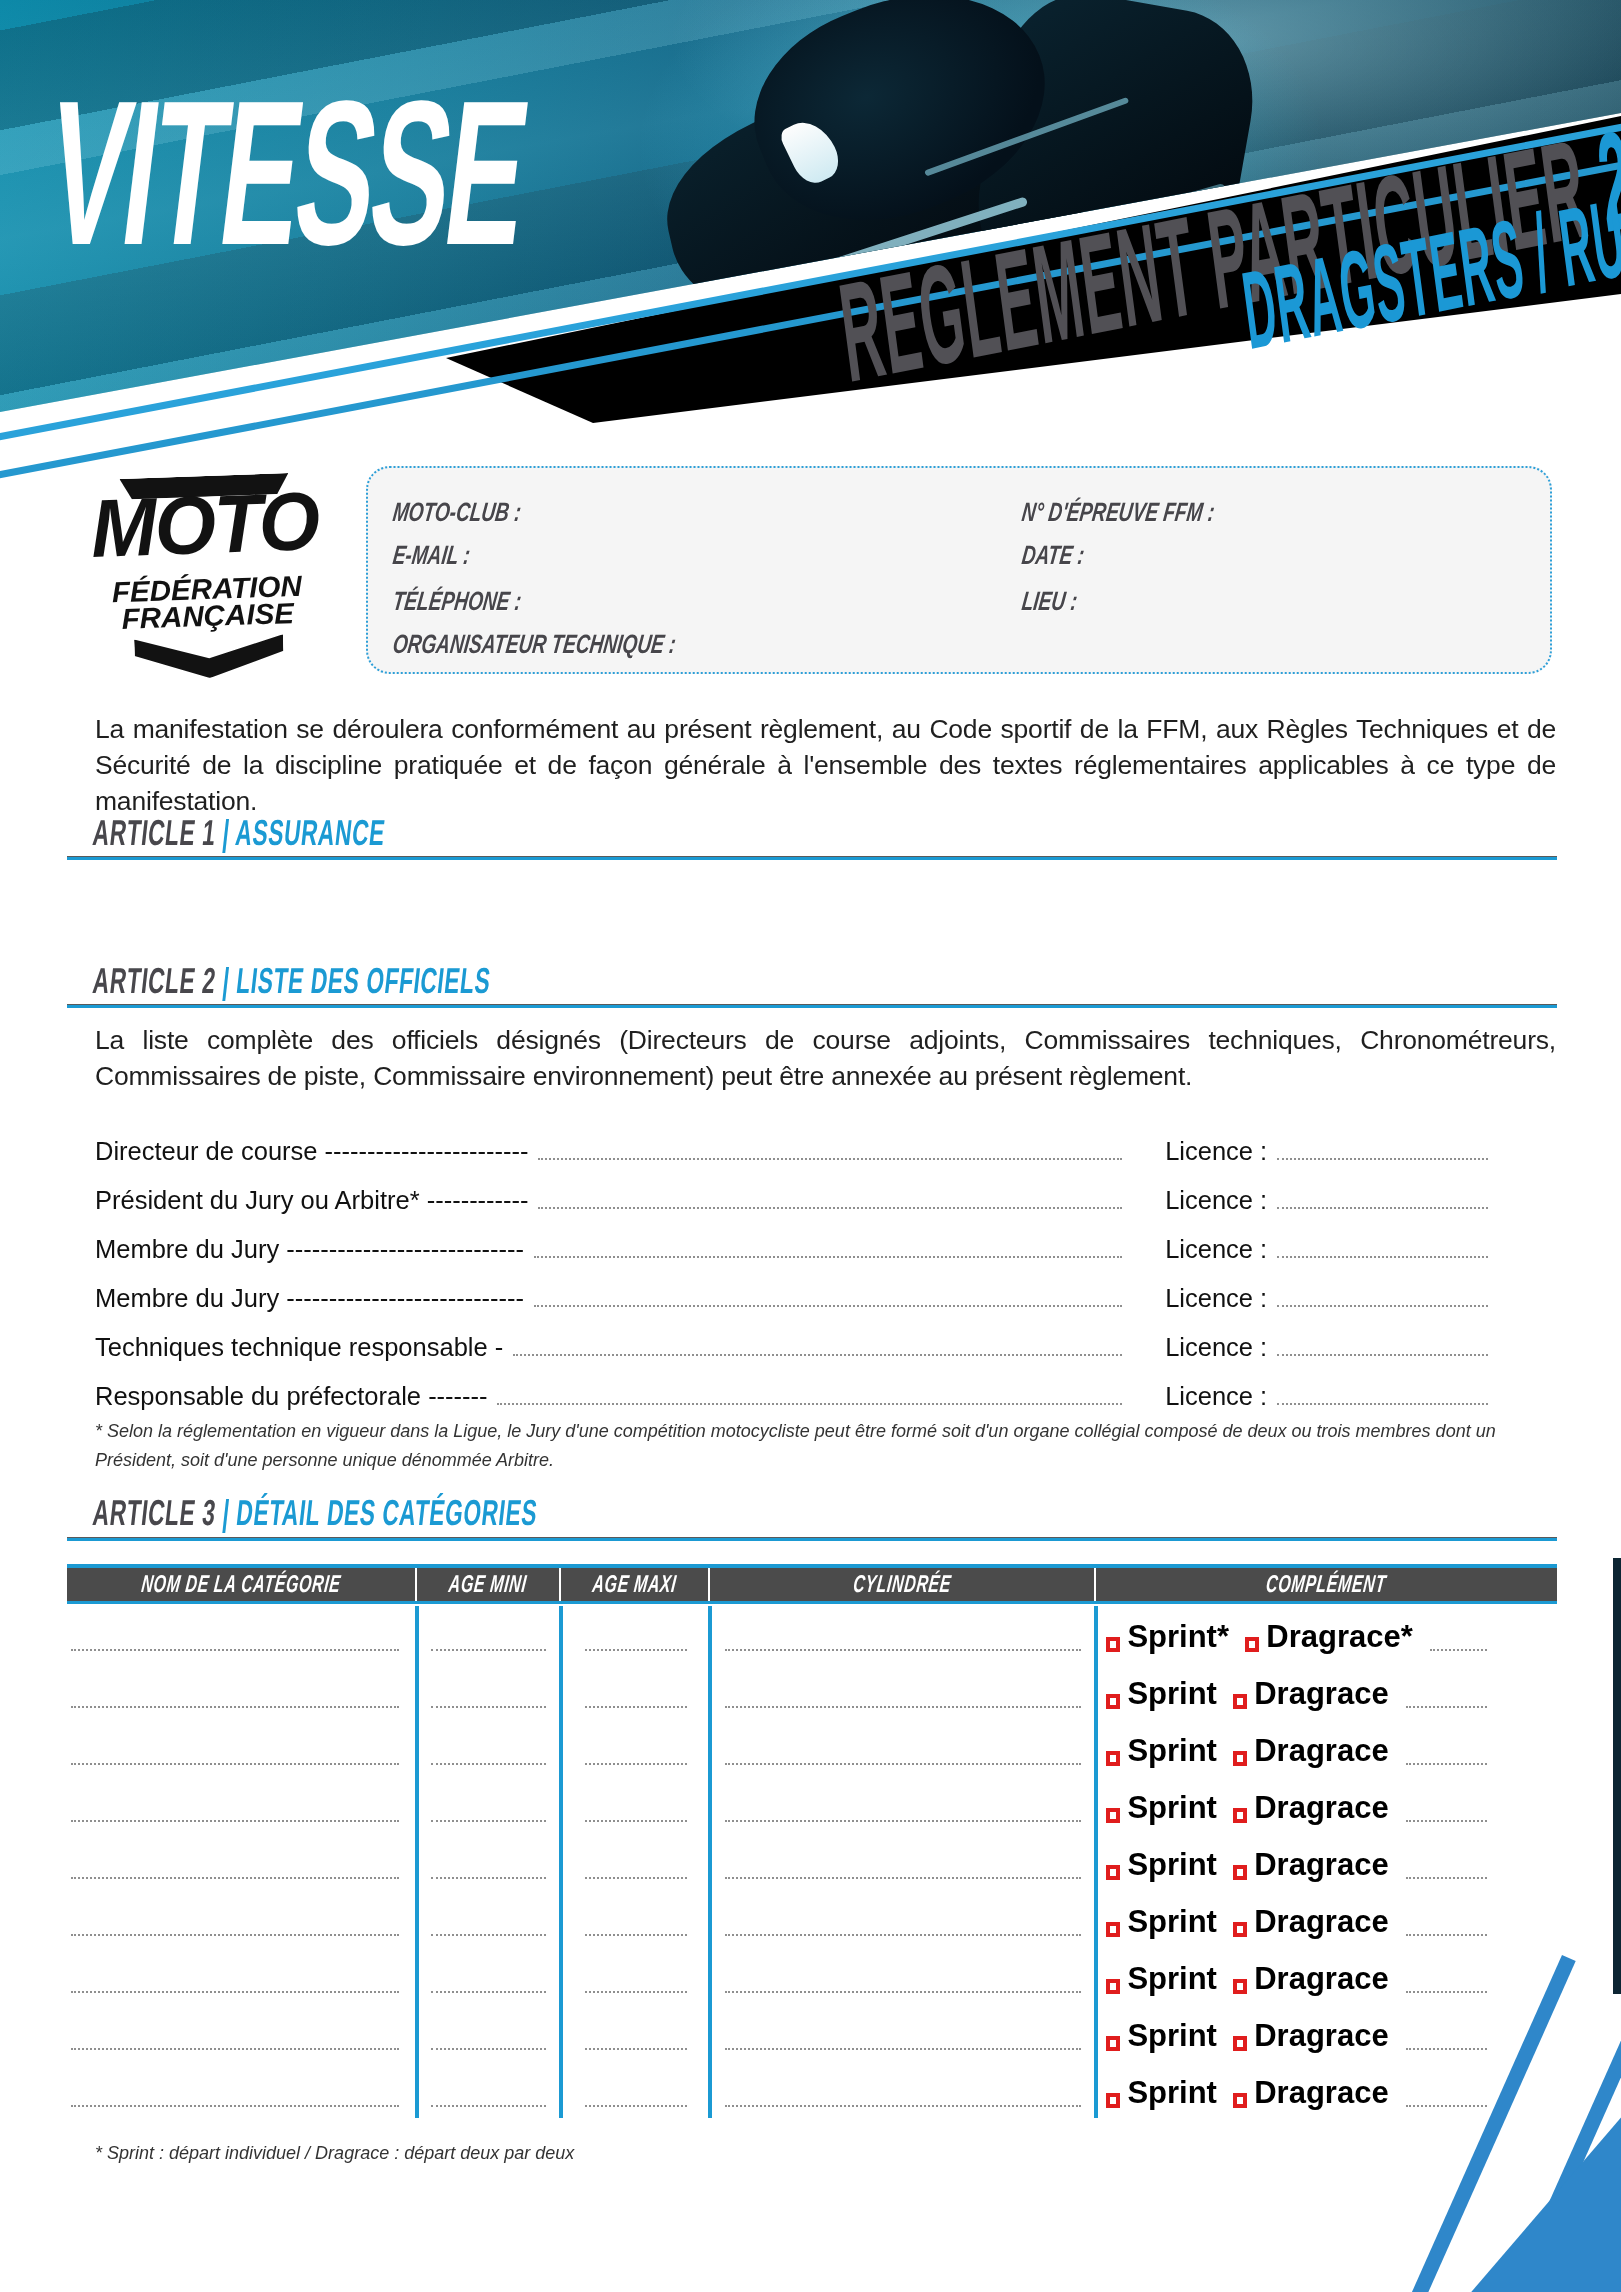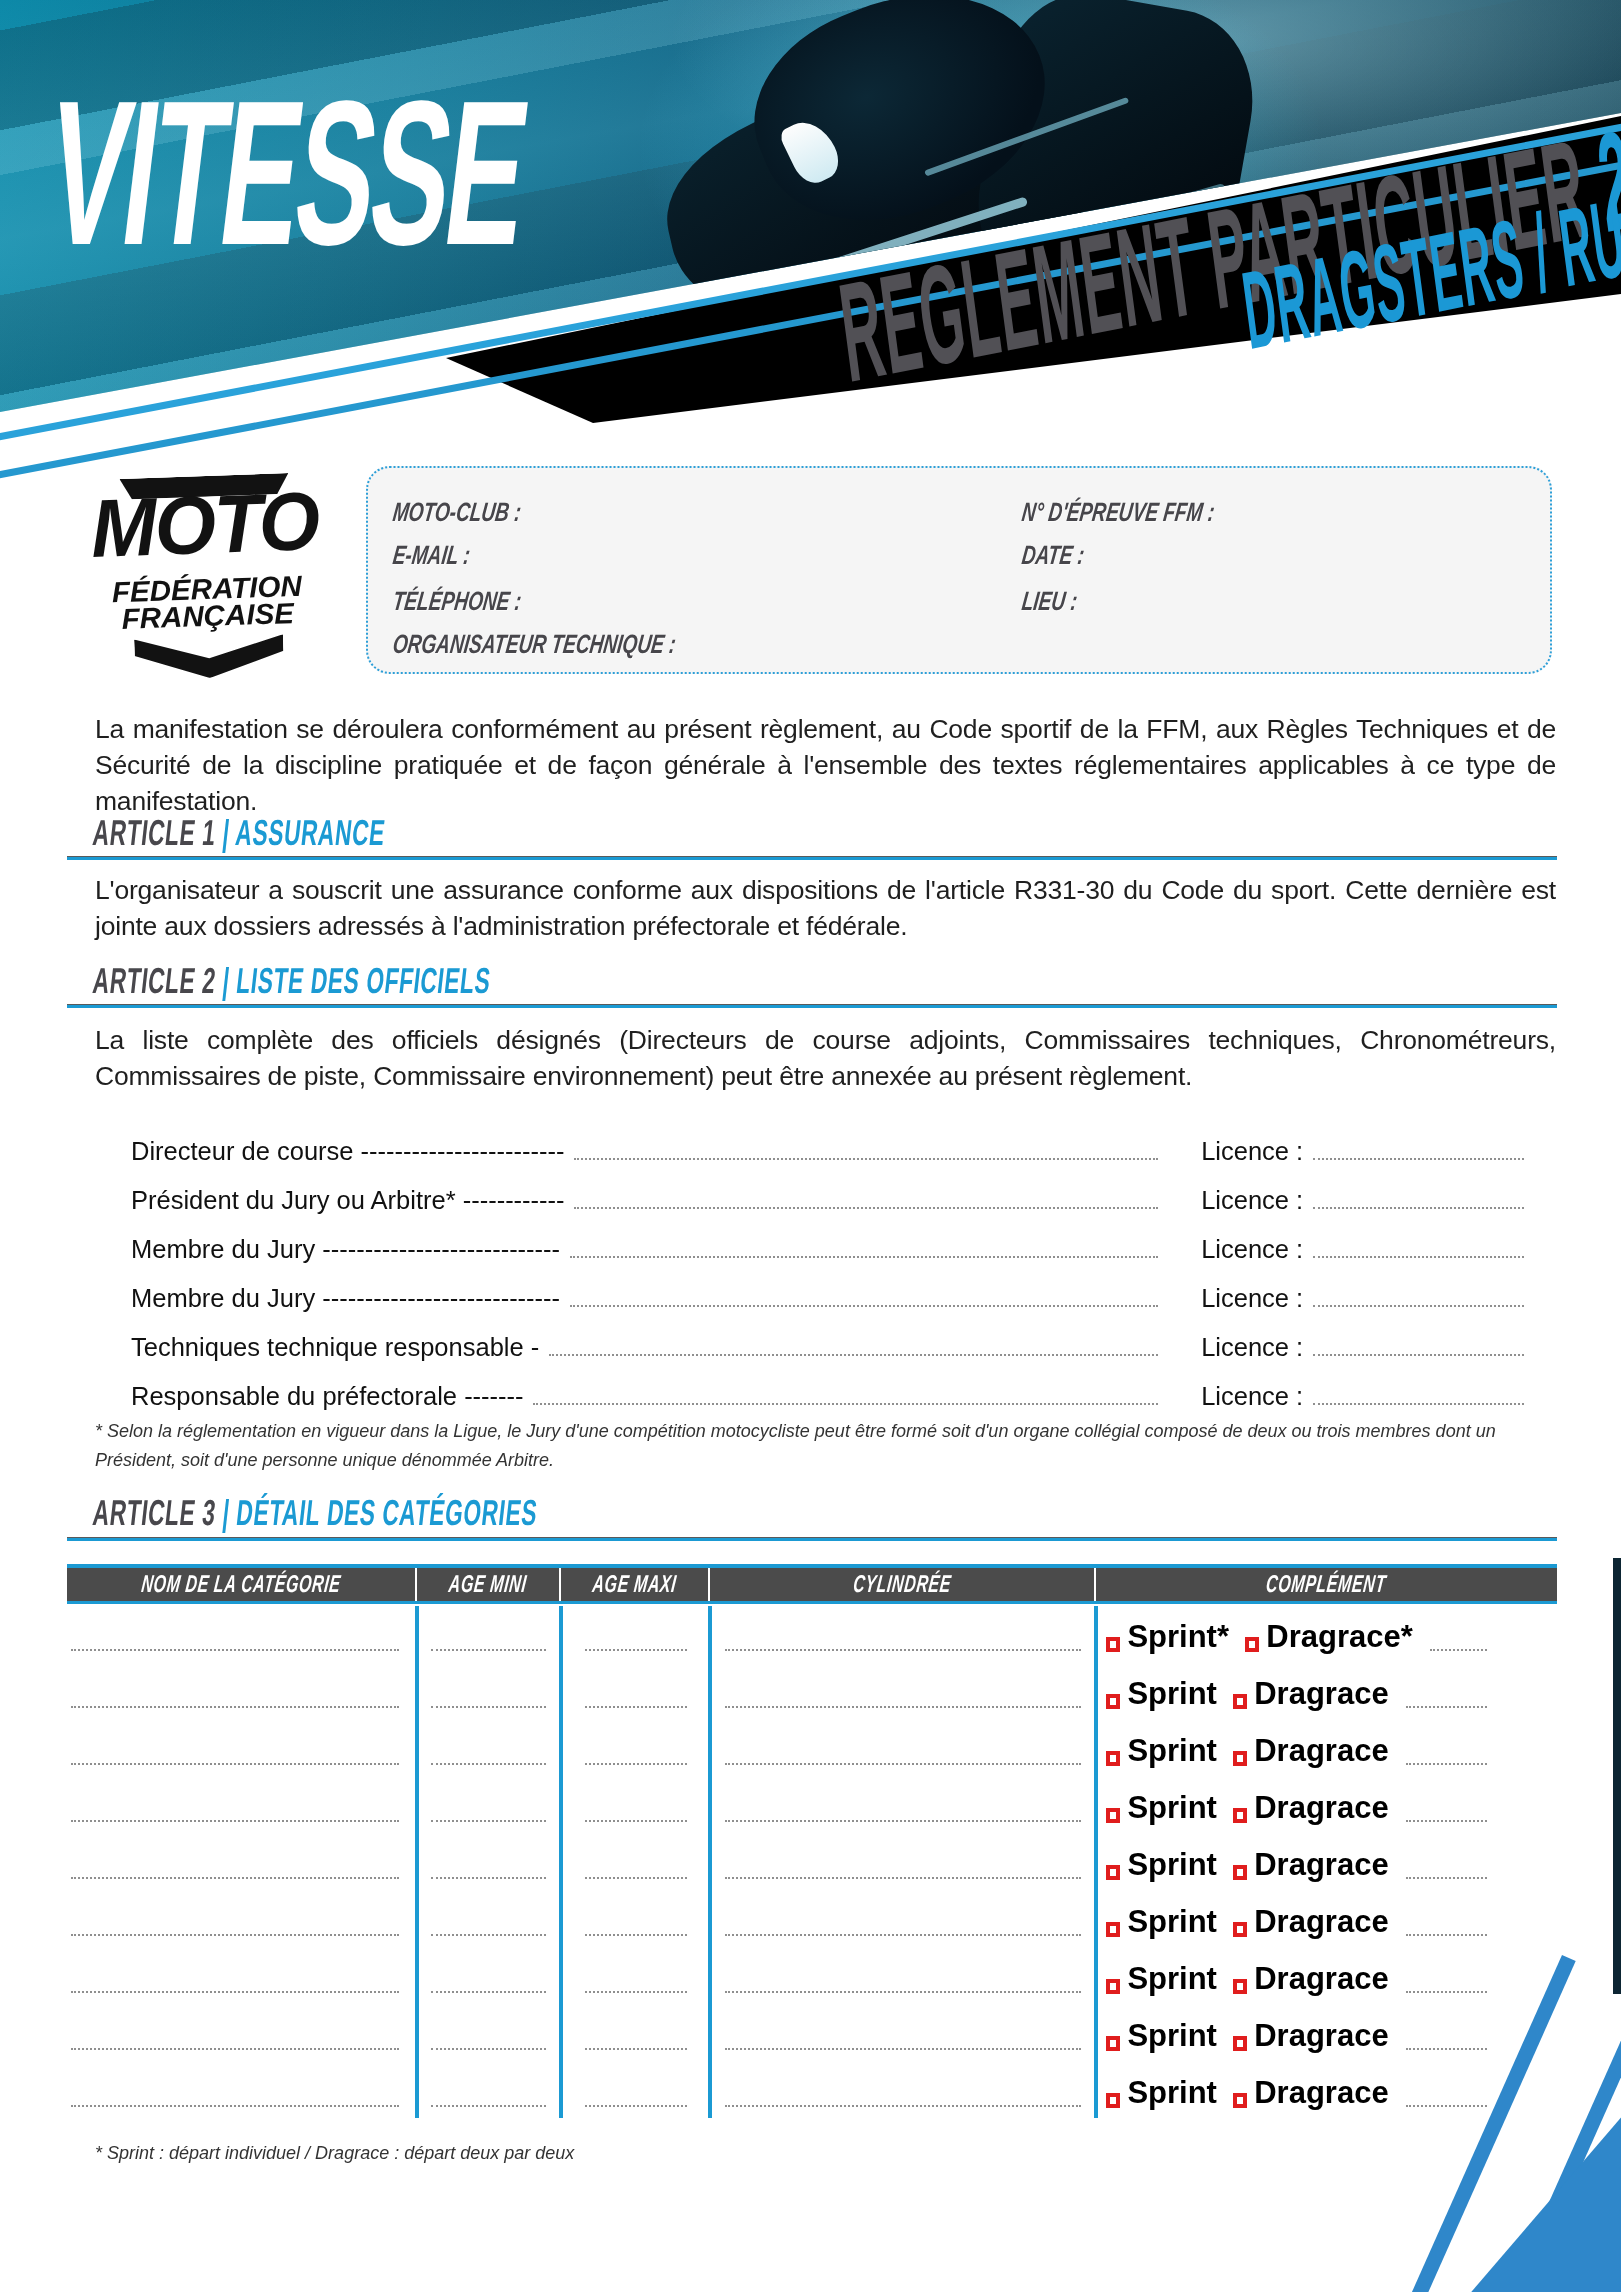--- a/index.html
+++ b/index.html
@@ -104,21 +104,21 @@
   
   .para { position:absolute; left:95px; width:1461px; font-size:26.5px; line-height:36px;
     text-align:justify; color:#1f1f1f; letter-spacing:-0.2px; }
   .art-head { position:absolute; left:95px; white-space:nowrap; }
   .art-head .inner { display:inline-block; transform:scaleX(.63) skewX(-10deg); transform-origin:0 0;
     font-size:36px; line-height:1; font-weight:bold; letter-spacing:1px; }
   .art-head .n { color:#48474c; } .art-head .t { color:#1b9ad3; }
   .rule { position:absolute; left:67px; width:1490px; height:3.9px; background:#1b9ad3; border-top:1px solid #5a5a5a; }
 
   
-  .officials { position:absolute; left:95px; top:1117px; width:1393px;margin-left:36px; }
+  .officials { position:absolute; left:95px; top:1117px; width:1393px; }
   .off-row { display:flex; align-items:flex-end; height:49px; }
   .off-label { font-size:25.5px; color:#111; white-space:nowrap; line-height:1; margin-bottom:2px; }
   .dotfill { flex:1 1 auto; border-bottom:2.9px dotted #8f8f8f; height:3.9px; margin:0 43px 5.9px 9.8px; }
   .lic { font-size:25.5px; color:#111; white-space:nowrap; line-height:1; margin-bottom:2px; }
   .dotfill2 { flex:0 0 211px; border-bottom:2.9px dotted #8f8f8f; height:3.9px; margin:0 0 5.9px 9.8px; }
 
   .note { position:absolute; left:95px; width:1461px; font-size:18px; line-height:29px;
     font-style:italic; color:#333; }
 
   
@@ -202,21 +202,20 @@
     <span class="flabel" style="left:654px; top:74px;">DATE :</span>
     <span class="flabel" style="left:654px; top:120px;">LIEU :</span>
   </div>
 
   <div class="para" style="top:711px;">La manifestation se déroulera conformément au présent règlement, au Code sportif de la FFM, aux Règles Techniques et de Sécurité de la discipline pratiquée et de façon générale à l'ensemble des textes réglementaires applicables à ce type de manifestation.</div>
 
   <div class="art-head" style="top:815px;">
     <span class="inner"><span class="n">ARTICLE 1</span><span class="t"> | </span><span class="t">ASSURANCE</span></span>
   </div>
   <div class="rule" style="top:856px;"></div>
-  <div class="para" style="top:872px;">L'organisateur a souscrit une assurance conforme aux dispositions de l'article R331-30 du Code du sport. Cette dernière est jointe aux dossiers adressés à l'administration préfectorale et fédérale.</div>
 
   <div class="art-head" style="top:963px;">
     <span class="inner"><span class="n">ARTICLE 2</span><span class="t"> | </span><span class="t">LISTE DES OFFICIELS</span></span>
   </div>
   <div class="rule" style="top:1004px;"></div>
   <div class="para" style="top:1022px;">La liste complète des officiels désignés (Directeurs de course adjoints, Commissaires techniques, Chronométreurs, Commissaires de piste, Commissaire environnement) peut être annexée au présent règlement.</div>
 
   <div class="officials">
 
       <div class="off-row">

